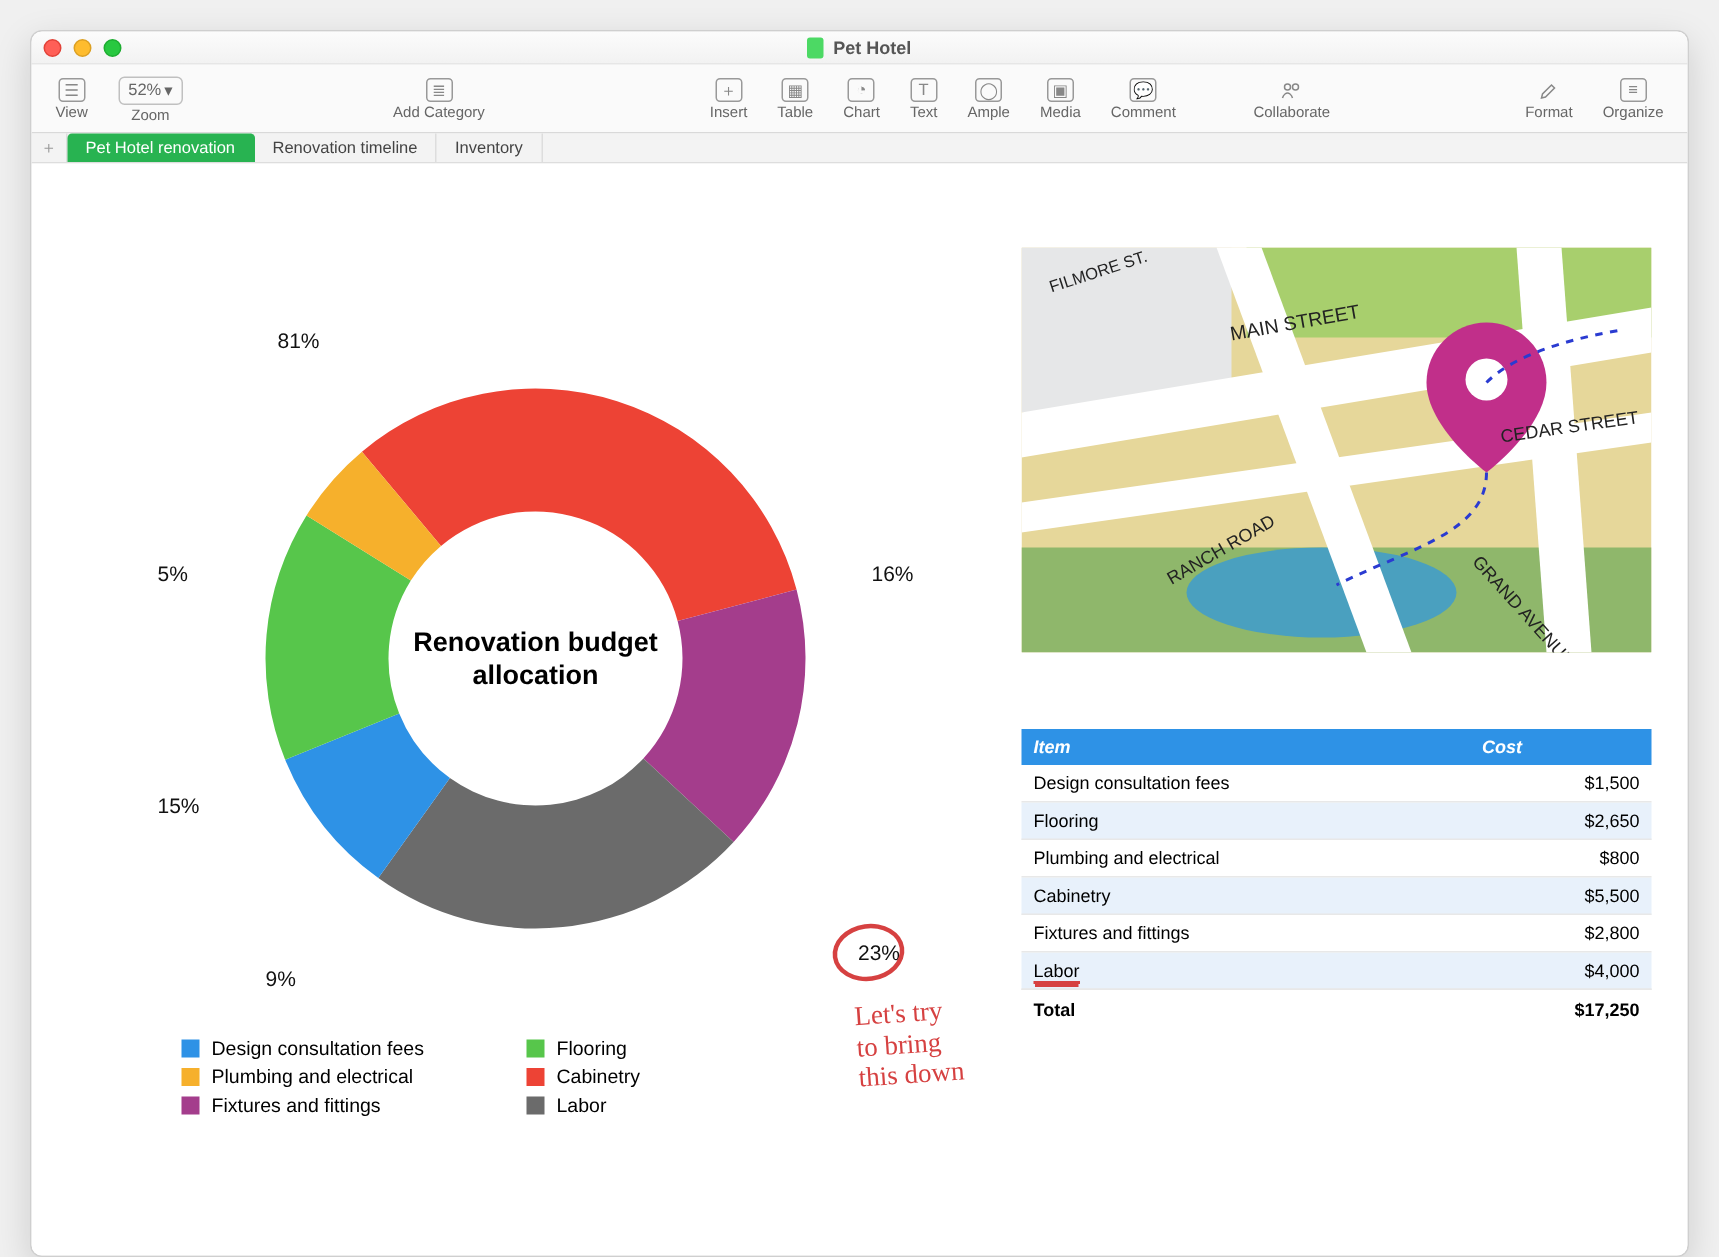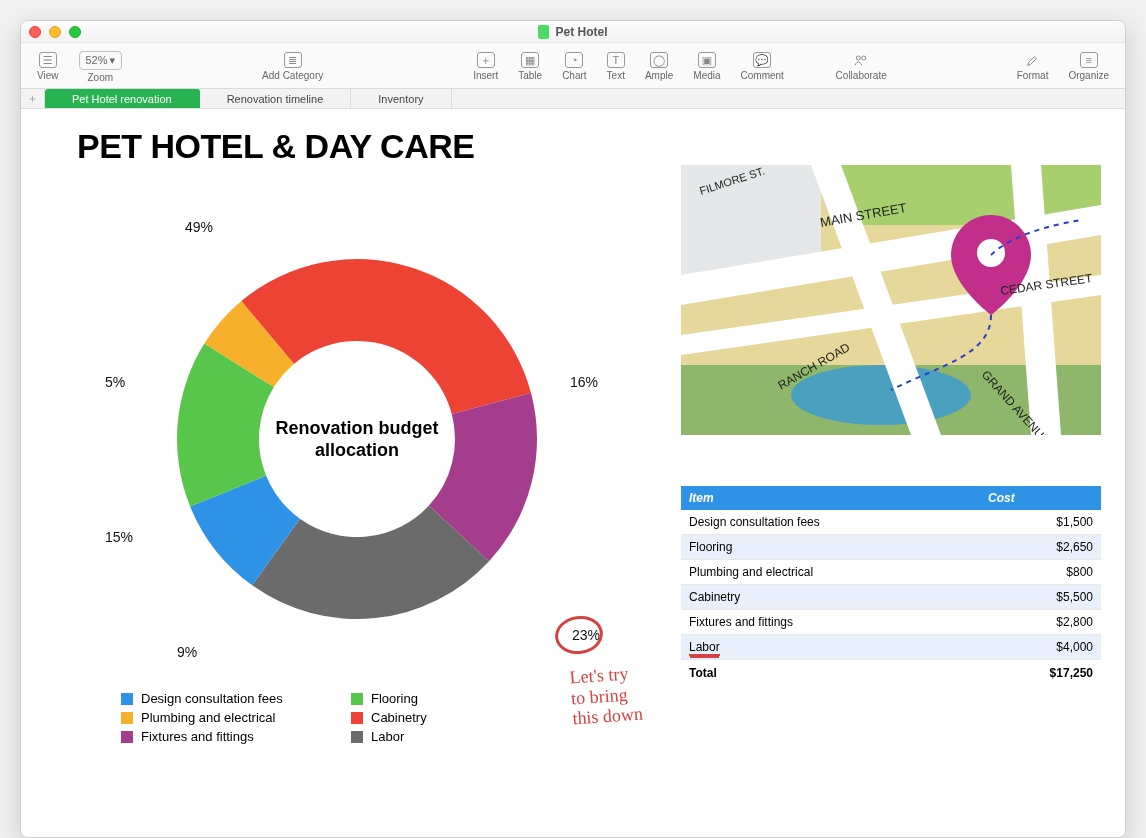--- a/index.html
+++ b/index.html
@@ -73,21 +73,21 @@
 
   
   .sheet-tabs {
     height: 20px; background: #f3f3f3;
     display: flex; align-items: stretch;
     font-size: 11px; color: #444;
     border-bottom: 1px solid #ddd;
   }
   .sheet-tabs .add { width: 24px; display:flex; align-items:center; justify-content:center; color:#999; border-right:1px solid #ddd; }
   .tab {
-    padding: 0 27px; display: flex; align-items: center;
+    padding: 0 12px; display: flex; align-items: center;
     border-right: 1px solid #ddd;
   }
   .tab.active {
     background: #28b351; color: #fff; border-right-color:#28b351;
     border-radius: 3px 3px 0 0;
   }
 
   
   .canvas {
     flex: 1; background: #fff; position: relative; overflow: hidden;
@@ -296,41 +296,40 @@
     <div class="add">＋</div>
     <div id="tabs-holder" style="display: flex;">
         <div class="tab active">Pet Hotel renovation</div>
         <div class="tab">Renovation timeline</div>
         <div class="tab">Inventory</div>
       </div>
   </div>
 
   <div class="canvas">
 
-    <h1 class="page-title">PET HOTEL &amp; DAY CARE</h1>
 
     <div class="chart-wrap">
       <svg id="donut" width="560" height="480" viewBox="0 0 560 480">
           <path d="M 164.29823025642293 102.11200023858396 A 180 180 0 0 1 454.02820994880267 194.01976357155772 L 374.748692083237 214.96631572229253 A 98 98 0 0 0 217.00681425071915 164.92764457434015 Z" fill="#ed4335"></path>
           <path d="M 454.02820994880267 194.01976357155772 A 180 180 0 0 1 412.07137561051775 362.29943476707297 L 351.9055267212819 306.5852478176286 A 98 98 0 0 0 374.748692083237 214.96631572229253 Z" fill="#a43d8c"></path>
           <path d="M 412.07137561051775 362.29943476707297 A 180 180 0 0 1 175.21786537168788 386.35813698846493 L 222.95194892458562 319.6838745826087 A 98 98 0 0 0 351.9055267212819 306.5852478176286 Z" fill="#6b6b6b"></path>
           <path d="M 175.21786537168788 386.35813698846493 A 180 180 0 0 1 113.10690617797823 307.4291868148641 L 189.13598225245482 276.71144615475936 A 98 98 0 0 0 222.95194892458562 319.6838745826087 Z" fill="#2e92e6"></path>
           <path d="M 113.10690617797823 307.4291868148641 A 180 180 0 0 1 127.35134269184334 144.61453243802308 L 196.89128657667027 188.0679121051459 A 98 98 0 0 0 189.13598225245482 276.71144615475936 Z" fill="#57c64b"></path>
           <path d="M 127.35134269184334 144.61453243802308 A 180 180 0 0 1 164.298230256423 102.11200023858387 L 217.0068142507192 164.9276445743401 A 98 98 0 0 0 196.89128657667027 188.0679121051459 Z" fill="#f6b02c"></path>
         </svg>
       <div class="donut-center">
           <div class="inner">Renovation budget allocation</div>
         </div>
 
       
-      <span class="pct-label" style="left:108px; top:20px">49%</span>
+      <span class="pct-label" style="left:108px; top:20px">81%</span>
       <span class="pct-label" style="left:28px;  top:175px">5%</span>
       <span class="pct-label" style="left:28px;  top:330px">15%</span>
       <span class="pct-label" style="left:100px; top:445px">9%</span>
-      <span class="pct-label" style="left:493px; top:175px">16%</span>
+      <span class="pct-label" style="left:504px; top:175px">16%</span>
       <span class="pct-label" style="left:495px; top:428px">23%</span>
 
       <div class="red-circle" style="left:478px; top:417px"></div>
     </div>
 
     <div class="legend" id="legend">
         <div class="item">
           <span class="swatch" style="background: rgb(46, 146, 230);"></span>
           <span>Design consultation fees</span>
         </div>

